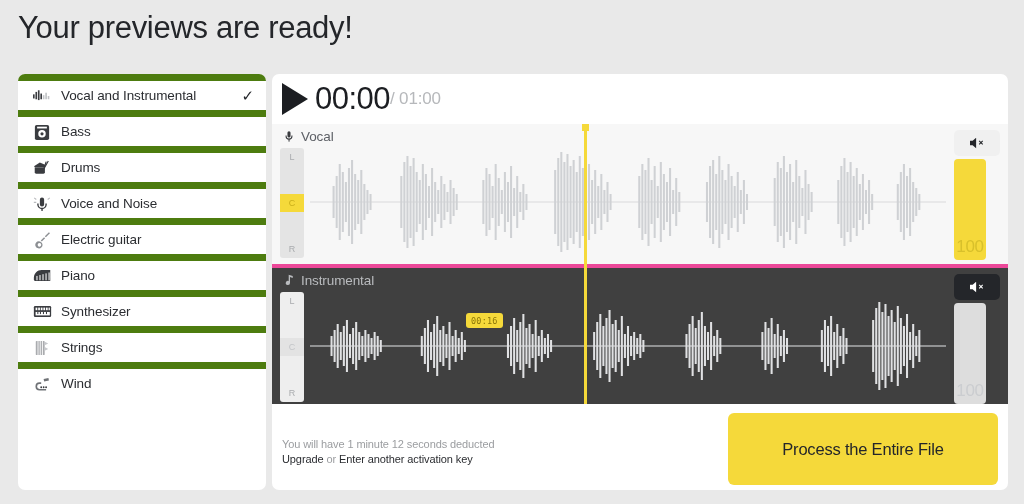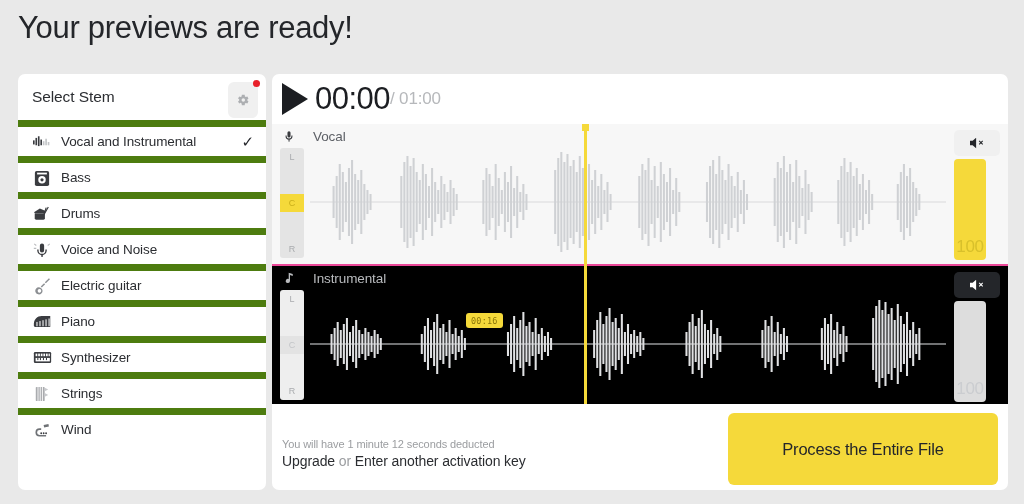--- a/index.html
+++ b/index.html
@@ -117,28 +117,27 @@
     letter-spacing: -0.2px;
   }
 
   
   .track {
     position: relative;
     height: 140px;
     background: #f7f7f7;
     overflow: hidden;
   }
-  .track.second { background: #000000; border-top: 2px solid #ec4899; }
+  .track.second { background: #404040; border-top: 4px solid #ec4899; }
 
   .track-head {
     position: absolute;
     left: 9px; top: 4px;
     display: flex; align-items: center;
     z-index: 6;
-    gap: 12px;
   }
   .track-icon { width: 16px; height: 16px; margin-right: 4px; display:flex; align-items:center; justify-content:center;}
   .track-name {
     font-size: 13.5px;
     color: #5d6066;
     letter-spacing: -0.1px;
   }
   .track.second .track-name { color: #b9bbbe; }
 
   
@@ -259,21 +258,21 @@
     position: absolute;
     left: 10px; top: 34px;
     font-size: 11px;
     color: #9b9da0;
     letter-spacing: -0.1px;
     white-space: nowrap;
   }
   .remain-links {
     position: absolute;
     left: 10px; top: 49px;
-    font-size: 14px;
+    font-size: 11px;
     color: #9b9da0;
     letter-spacing: -0.1px;
     white-space: nowrap;
   }
   .remain-links .lk { color: #2b2d31; }
   .process-btn {
     position: absolute;
     right: 10px; top: 9px;
     width: 270px; height: 72px;
     background: #f5d93a;
@@ -286,29 +285,20 @@
     cursor: pointer;
   }
 </style>
 </head>
 <body>
 
 <div class="page-title">Your previews are ready!</div>
 
 <div class="sidebar">
 
-  <div class="sidebar-head">
-    <span class="sidebar-title">Select Stem</span>
-    <div class="gear-btn">
-      <svg width="14" height="14" viewBox="0 0 24 24" fill="#adafb2">
-        <path d="M19.4 13a7.6 7.6 0 000-2l2-1.6-2-3.4-2.4 1a7.7 7.7 0 00-1.7-1L14.9 3H10l-.4 2.9a7.7 7.7 0 00-1.7 1l-2.4-1-2 3.4 2 1.6a7.6 7.6 0 000 2l-2 1.6 2 3.4 2.4-1c.5.4 1.1.8 1.7 1l.4 3h4.9l.4-2.9c.6-.3 1.2-.6 1.7-1l2.4 1 2-3.4-2-1.6zM12.5 15a3 3 0 110-6 3 3 0 010 6z"></path>
-      </svg>
-      <span class="gear-dot"></span>
-    </div>
-  </div>
 
   <div class="stem-item">
     <span class="stem-icon">
       <svg width="18" height="14" viewBox="0 0 22 14">
           <g fill="#3a3c40">
             <rect x="0" y="5" width="2" height="5"></rect>
             <rect x="3" y="2" width="2" height="9"></rect>
             <rect x="6" y="0" width="2" height="12"></rect>
             <rect x="9" y="4" width="2" height="7"></rect>
           </g>

